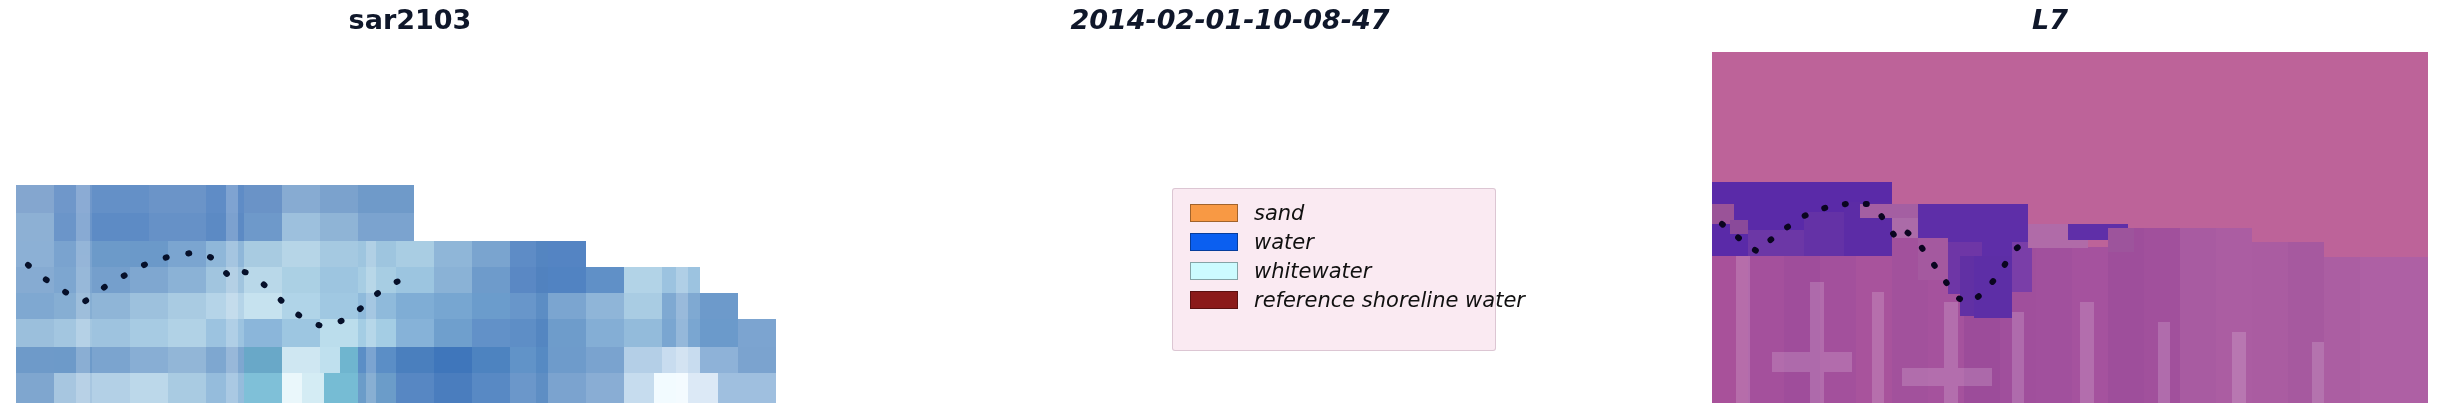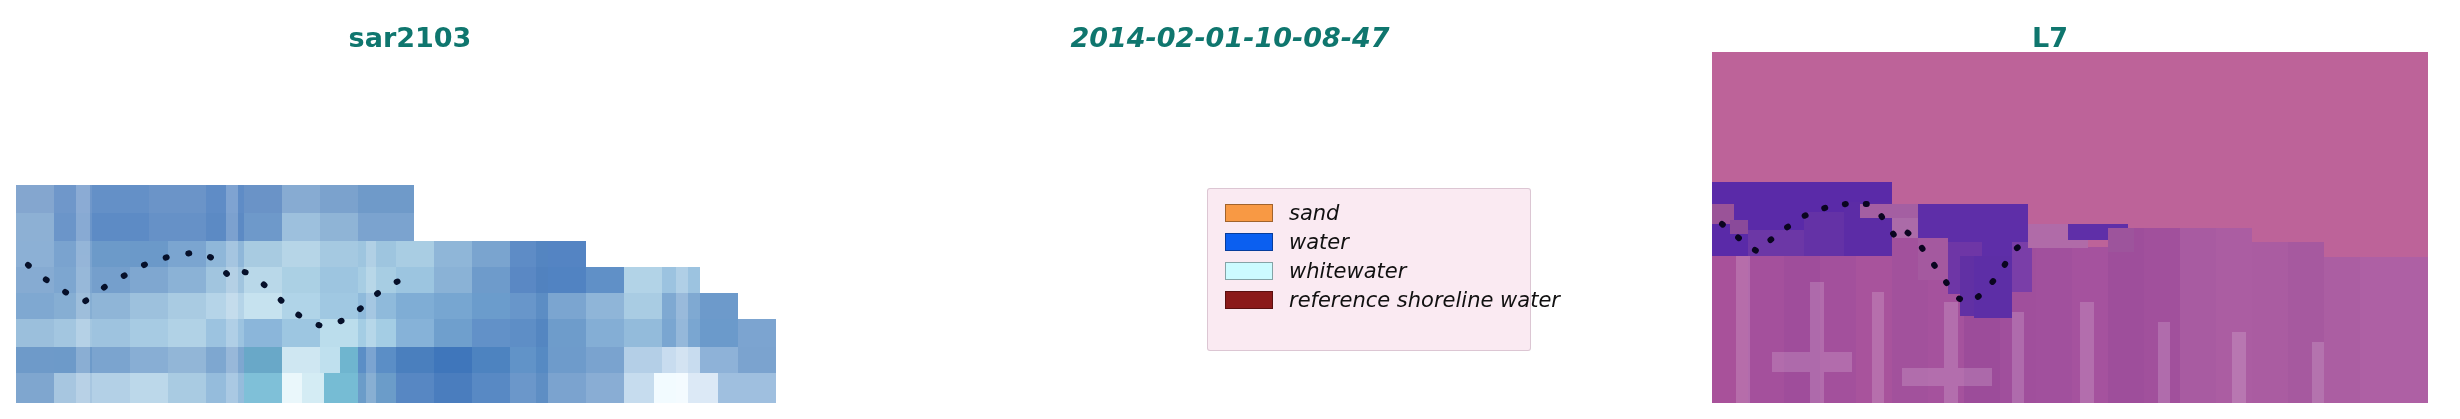--- a/index.html
+++ b/index.html
@@ -23,31 +23,31 @@
   }
 
   
   .panel {
     position: absolute;
     top: 0;
     height: 419px;
   }
   #panel-0 { left: 0px;    width: 820px; }
   #panel-1 { left: 820px;  width: 820px; font-style: italic; }
-  #panel-2 { left: 1640px; width: 820px; }
+  #panel-2 { left: 1640px; width: 820px; font-style: italic; }
 
   .panel-title {
     position: absolute;
-    top: 22px;
+    top: 4px;
     left: 0;
     width: 100%;
     text-align: center;
     font-size: 27px;
     font-weight: bold;
-    color: #0f766e;
+    color: #0f172a;
     letter-spacing: 0px;
     line-height: 32px;
     white-space: nowrap;
   }
 
   .axes {
     position: absolute;
     overflow: hidden;
   }
   
@@ -373,21 +373,21 @@
           <rect x="520" y="280" width="14" height="71" fill="#ffffff"></rect>
           <rect x="600" y="290" width="12" height="61" fill="#ffffff"></rect>
           <rect x="60" y="300" width="80" height="20" fill="#ffffff"></rect>
           <rect x="190" y="316" width="90" height="18" fill="#ffffff"></rect>
         </g>
 
         <polyline fill="none" stroke="#0a0520" stroke-width="6" stroke-linecap="round" stroke-dasharray="1 20" points="10,172 22,182 34,192 46,200 56,190 68,180 80,172 92,164 106,158 120,154 134,152 146,152 158,152 168,162 176,174 184,186 192,178 200,184 210,196 220,210 230,224 238,236 246,246 254,250 262,248 272,240 282,228 292,214 300,200 310,192 318,186"></polyline>
       </svg>
     </div>
 
-    <div class="legend" style="left:387px; top:188px;padding-left:17px;">
+    <div class="legend" style="left:352px; top:188px;padding-left:17px;">
       <div class="legend-row">
         <span class="swatch" style="background:#f89944"></span>
         <span class="legend-label">sand</span>
       </div>
       <div class="legend-row">
         <span class="swatch" style="background:#0b5ff0"></span>
         <span class="legend-label">water</span>
       </div>
       <div class="legend-row">
         <span class="swatch" style="background:#ccfbff"></span>

